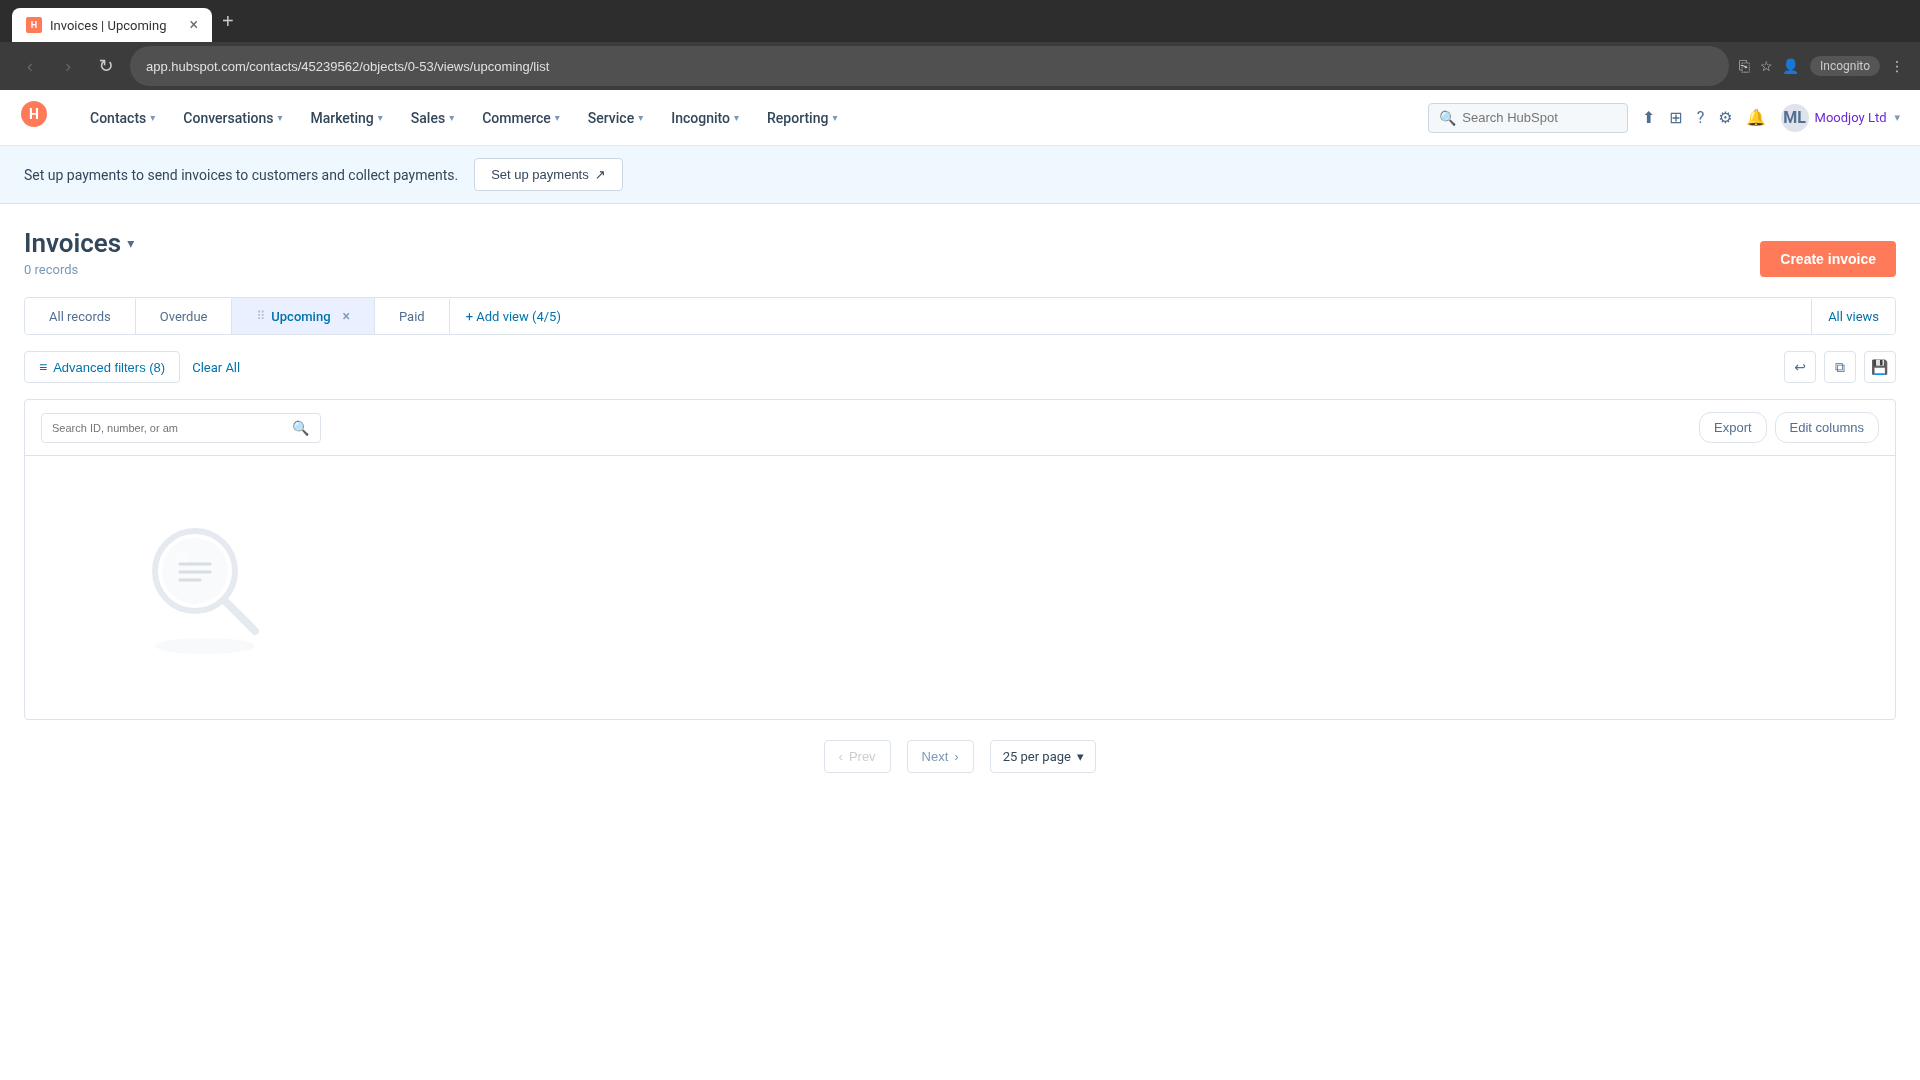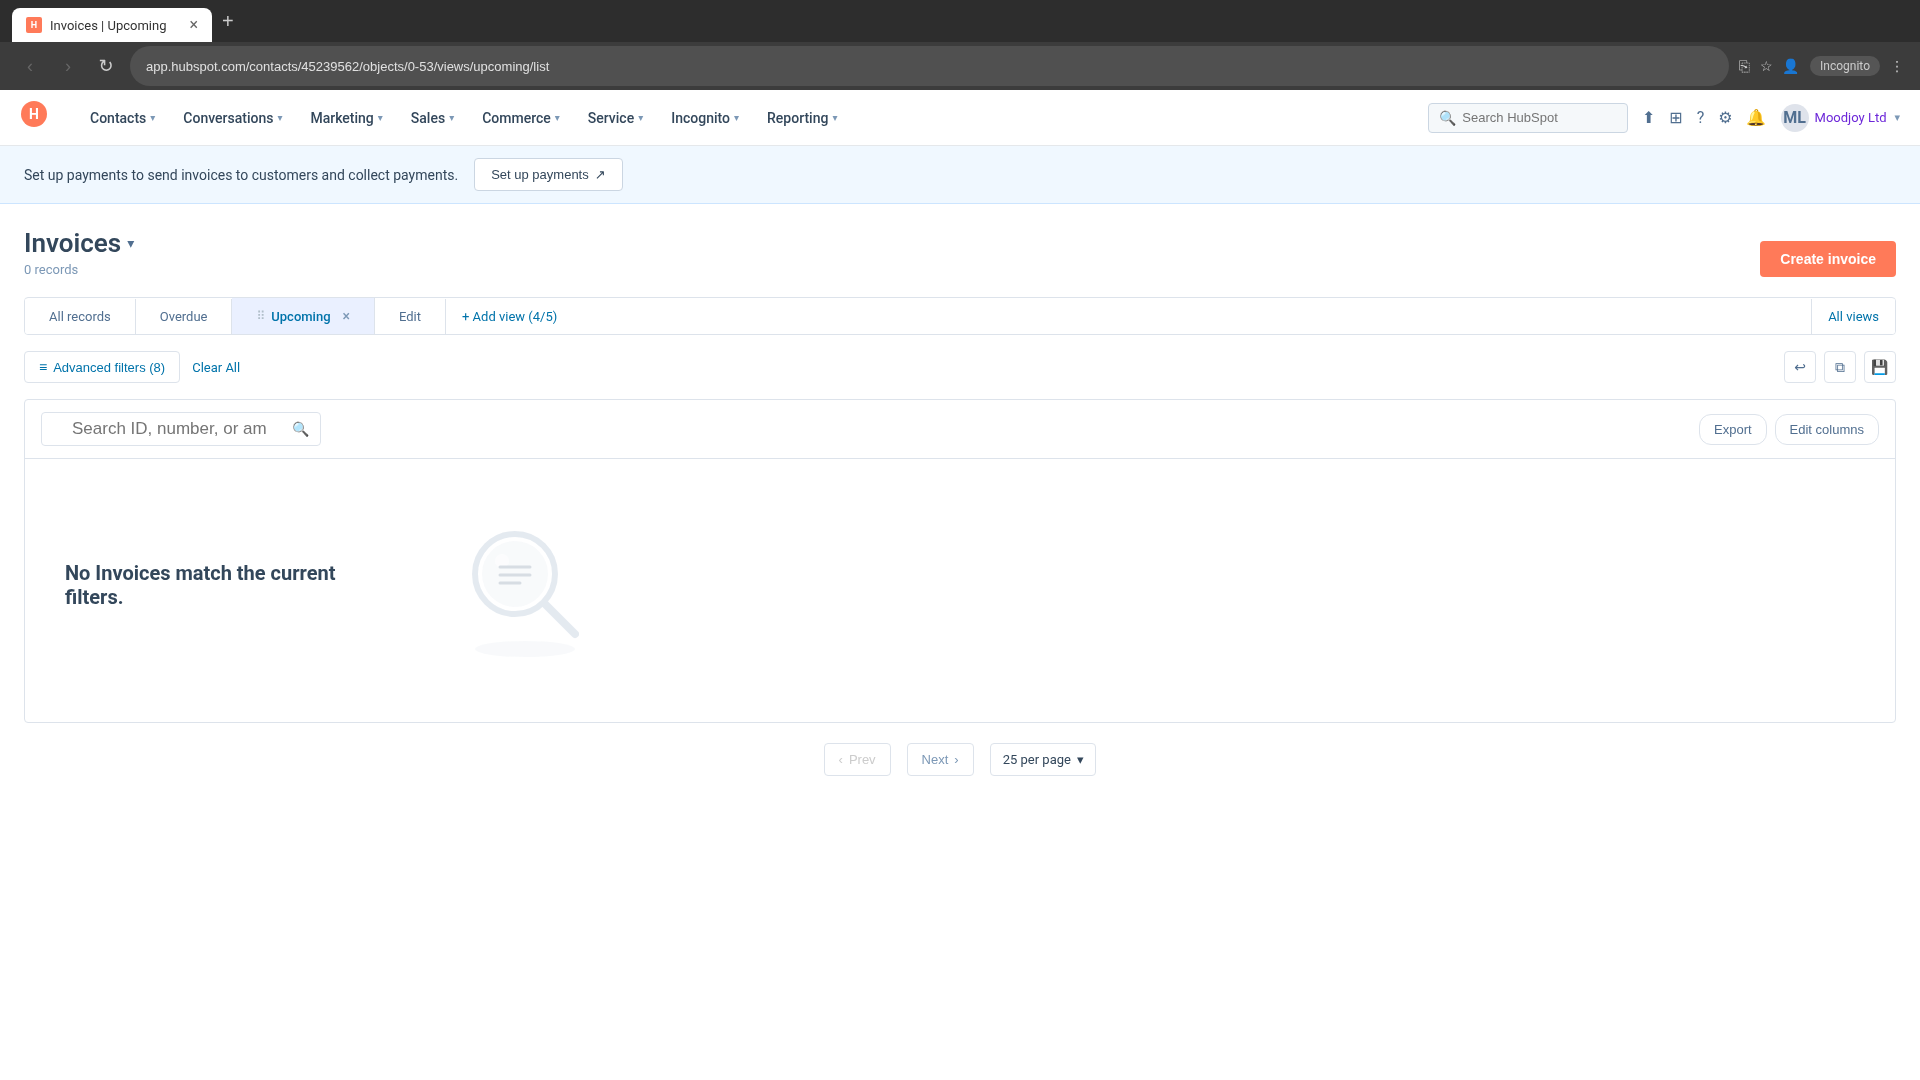--- a/index.html
+++ b/index.html
@@ -63,21 +63,21 @@
     .advanced-filters-btn { display: flex; align-items: center; gap: 6px; padding: 7px 14px; border: 1px solid #dde3eb; border-radius: 4px; font-size: 13px; color: #0073aa; cursor: pointer; font-weight: 500; background: #fff; }
     .filter-icon { font-size: 14px; }
     .clear-all-btn { font-size: 13px; color: #0073aa; cursor: pointer; text-decoration: none; }
     .filter-actions-right { margin-left: auto; display: flex; gap: 8px; }
     .icon-btn { width: 32px; height: 32px; border: 1px solid #dde3eb; border-radius: 4px; background: #fff; color: #516f90; cursor: pointer; display: flex; align-items: center; justify-content: center; font-size: 14px; }
 
     
     .table-container { border: 1px solid #dde3eb; border-radius: 4px; overflow: hidden; }
     .table-search-row { padding: 12px 16px; border-bottom: 1px solid #dde3eb; display: flex; align-items: center; justify-content: space-between; }
     .table-search { display: flex; align-items: center; background: #fff; border: 1px solid #dde3eb; border-radius: 4px; padding: 6px 10px; gap: 6px; width: 280px; }
-    .table-search input { border: none; background: transparent; font-size: 17px; outline: none; width: 100%; color: #0c4a6e; margin-left: 20px; }
+    .table-search input { border: none; background: transparent; font-size: 11px; outline: none; width: 100%; color: #0c4a6e; }
     .table-search-icon { color: #7c98b6; font-size: 14px; }
     .table-actions { display: flex; gap: 8px; }
     .table-action-btn { padding: 7px 14px; border: 1px solid #dde3eb; border-radius: 12px; font-size: 13px; color: #516f90; cursor: pointer; background: #fff; }
 
     
     .empty-state { padding: 60px 40px; display: flex; align-items: center; gap: 60px; }
     .empty-state-text h2 { font-size: 20px; font-weight: 700; color: #33475b; margin-bottom: 12px; max-width: 320px; }
     .empty-state-text p { font-size: 14px; color: #7c98b6; max-width: 340px; line-height: 1.5; }
     .empty-state-illustration { flex-shrink: 0; }
 
@@ -206,21 +206,21 @@
     </div>
     <div class="view-tab">
       <span>Overdue</span>
     </div>
     <div class="view-tab active">
       <span class="drag-handle">⠿</span>
       <span>Upcoming</span>
       <span class="tab-close-x">×</span>
     </div>
     <div class="view-tab">
-      <span>Edit</span>
+      <span>Paid</span>
     </div>
     <div class="view-tab-add">+ Add view (4/5)</div>
     <div class="view-tab-all">All views</div>
   </div>
 
   <div class="filter-bar">
     <button class="advanced-filters-btn">
       <span class="filter-icon">≡</span>
       <span>Advanced filters (8)</span>
     </button>
@@ -239,21 +239,20 @@
         <span class="table-search-icon">🔍</span>
       </div>
       <div class="table-actions">
         <button class="table-action-btn">Export</button>
         <button class="table-action-btn">Edit columns</button>
       </div>
     </div>
 
     <div class="empty-state">
       <div class="empty-state-text">
-        <h2>No Invoices match the current filters.</h2>
       </div>
       <div class="empty-state-illustration">
         <svg class="magnifier-svg" width="160" height="140" viewBox="0 0 160 140" xmlns="http://www.w3.org/2000/svg">
 
           <circle cx="70" cy="55" r="40" fill="none" stroke="#cbd6e2" stroke-width="6"></circle>
           <circle cx="70" cy="55" r="33" fill="#dde3eb" opacity="0.4"></circle>
 
           <line x1="100" y1="85" x2="130" y2="115" stroke="#cbd6e2" stroke-width="8" stroke-linecap="round"></line>
 
           <circle cx="57" cy="42" r="7" fill="white" opacity="0.6"></circle>

